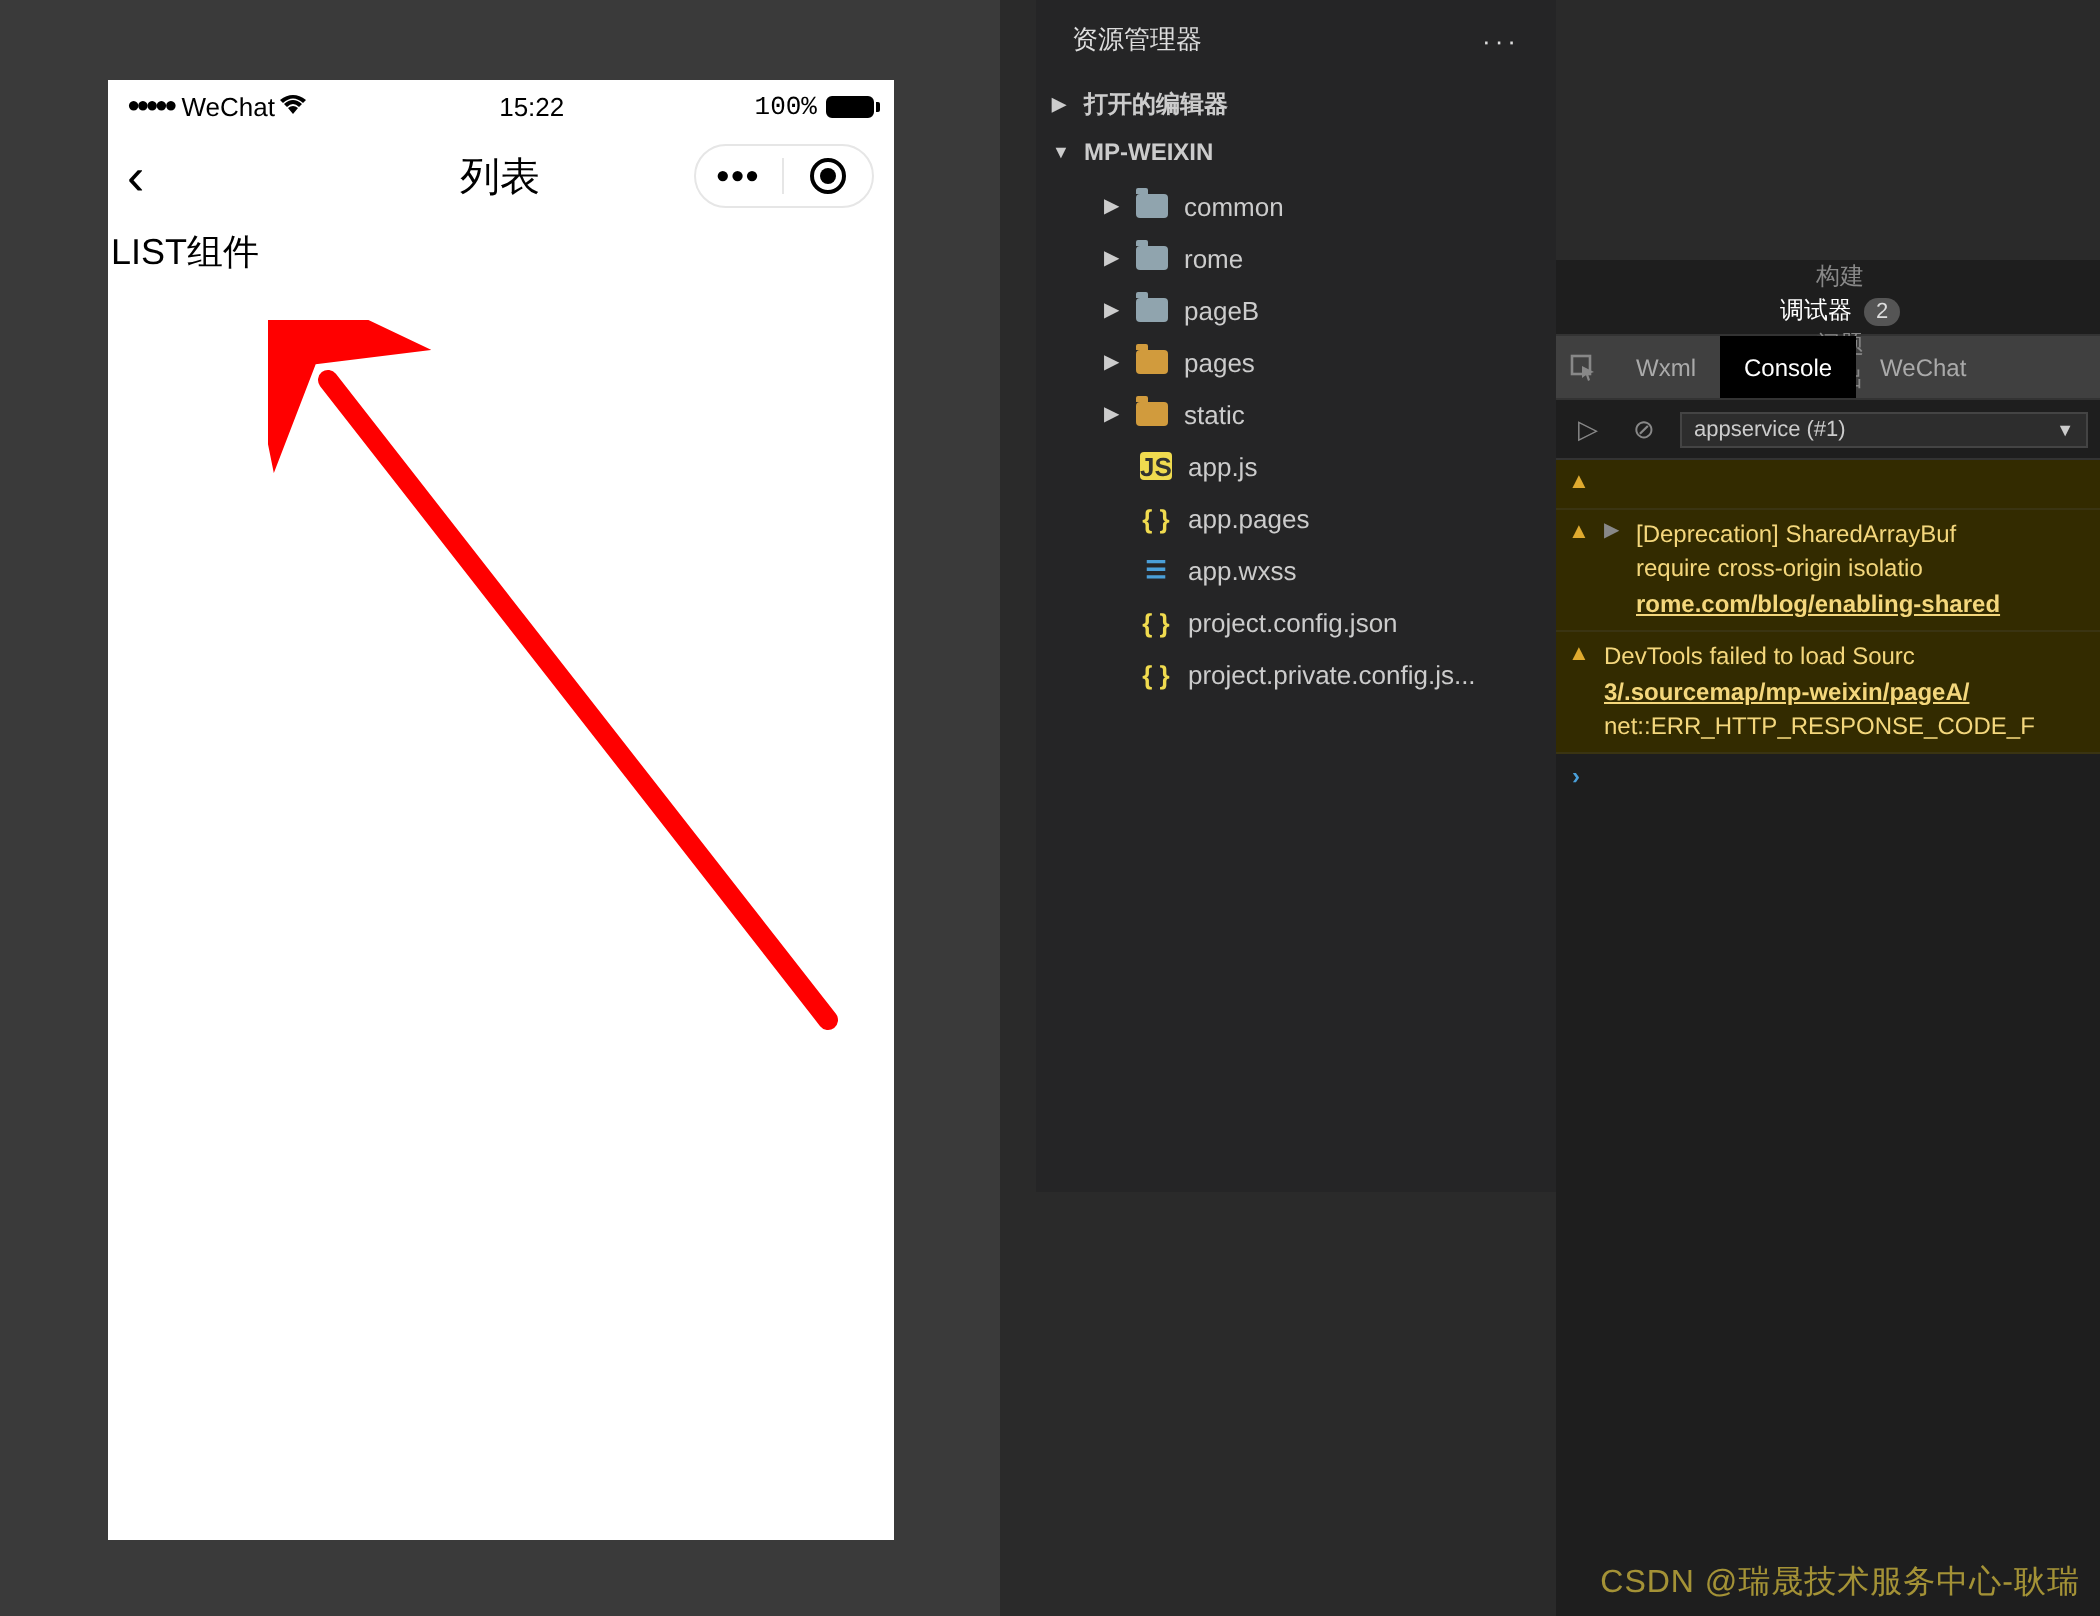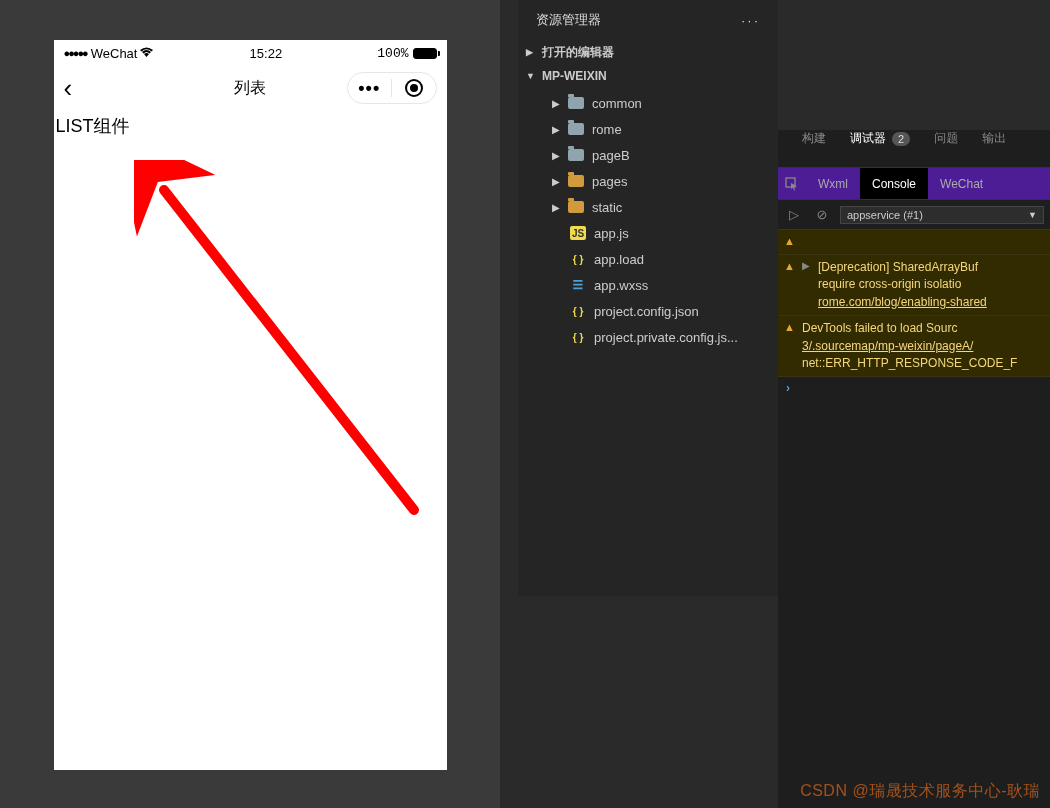--- a/index.html
+++ b/index.html
@@ -11,21 +11,21 @@
 .statusbar { height: 26px; display: flex; align-items: center; padding: 0 10px; font-size: 13px; color: #000; }
 .statusbar .dots { letter-spacing: -2px; font-size: 11px; }
 .statusbar .carrier { margin-left: 4px; font-weight: 500;}
 .statusbar .wifi { margin-left: 2px; }
 .statusbar .time { flex: 1; text-align: center; }
 .statusbar .battery-pct { margin-right: 4px; font-family: Liberation Mono, monospace; }
 .statusbar .battery-icon { display: inline-block; width: 24px; height: 11px; border: 1.5px solid #000; border-radius: 3px; position: relative; background: #000;}
 .statusbar .battery-icon::after { content: ""; position: absolute; right: -4px; top: 2px; width: 2px; height: 5px; background: #000; border-radius: 0 1px 1px 0; }
 .navbar { height: 44px; display: flex; align-items: center; padding: 0 10px; position: relative; }
 .navbar .back { font-size: 26px; font-weight: 300; }
-.navbar .title { position: absolute; left: 0; right: 0; text-align: center; font-size: 16px; }
+.navbar .title { position: absolute; left: 0; right: 0; text-align: center; font-size: 20px; }
 .navbar .capsule { margin-left: auto; width: 90px; height: 32px; border: 1px solid #e6e6e6; border-radius: 16px; display: flex; align-items: center; background: rgba(255,255,255,0.8); z-index:2;}
 .navbar .capsule .half { flex: 1; display: flex; align-items: center; justify-content: center; }
 .navbar .capsule .dots3 { font-size: 18px; font-weight: bold; letter-spacing: 1px;}
 .navbar .capsule .sep { width: 1px; height: 18px; background: #e6e6e6; }
 .navbar .capsule .target { width: 18px; height: 18px; border: 2px solid #000; border-radius: 50%; position: relative;}
 .navbar .capsule .target::after { content: ""; position: absolute; inset: 3px; border-radius: 50%; background: #000;}
 .page-body { flex: 1; padding: 4px 2px; font-size: 18px; color: #000; position: relative;}
 .arrow-svg { position: absolute; left: 80px; top: 120px; pointer-events: none;}
 
 
@@ -33,50 +33,50 @@
 .explorer-head { height: 40px; display: flex; align-items: center; padding: 0 18px; color: #ddd;}
 .explorer-head .dots { margin-left: auto; letter-spacing: 2px;}
 .tree { padding: 2px 0;}
 .tree-row { height: 26px; display: flex; align-items: center; padding-left: 14px; color: #ccc; cursor: default;}
 .tree-row .chev { width: 12px; font-size: 10px; color: #ccc; margin-right: 4px;}
 .tree-row.depth1 { padding-left: 34px;}
 .tree-row.depth2 { padding-left: 52px;}
 .folder-icon { width: 16px; height: 12px; background: #90a4ae; border-radius: 2px; margin-right: 8px; position: relative;}
 .folder-icon.orange { background: #d19b3d;}
 .folder-icon::before { content: ""; position: absolute; top: -3px; left: 0; width: 6px; height: 3px; background: inherit; border-radius: 1px 1px 0 0;}
-.file-icon { width: 16px; height: 14px; margin-right: 8px; display: inline-flex; align-items: center; justify-content: center; font-size: 10px; font-weight: bold; border-radius: 2px;}
+.file-icon { width: 16px; height: 14px; margin-right: 8px; display: inline-flex; align-items: center; justify-content: center; font-size: 13px; font-weight: bold; border-radius: 2px;}
 .file-icon.js { background: #f0db4f; color: #323330;}
 .file-icon.json { color: #f0db4f; background: transparent;}
 .file-icon.wxss { color: #4a9fd8; background: transparent; font-size: 12px;}
 .section-row { height: 24px; display: flex; align-items: center; padding-left: 8px; color: #ccc; font-size: 12px; font-weight: bold; cursor: default;}
 .section-row .chev { width: 12px; font-size: 9px; margin-right: 4px;}
 
 
 .devtools { position: absolute; left: 778px; top: 130px; right: 0; bottom: 0; background: #1e1e1e; color: #ccc; font-size: 12px;}
-.dt-tabs1 { height: 38px; display: flex; align-items: flex-start; border-bottom: 1px solid #333; padding-left: 12px;}
+.dt-tabs1 { height: 38px; display: flex; align-items: center; border-bottom: 1px solid #333; padding-left: 12px; flex-direction: column;}
 .dt-tabs1 .tab { padding: 0 12px; color: #888; display: flex; align-items: center; gap: 6px;}
 .dt-tabs1 .tab.active { color: #fff;}
 .dt-tabs1 .badge { background: #555; color: #ddd; border-radius: 8px; padding: 1px 6px; font-size: 11px;}
-.dt-tabs2 { height: 32px; display: flex; align-items: center; border-bottom: 1px solid #333; background: #4c1d95;}
+.dt-tabs2 { height: 32px; display: flex; align-items: center; border-bottom: 1px solid #333; background: #404040;}
 .dt-tabs2 .icon-btn { width: 28px; display: flex; justify-content: center; color: #888;}
 .dt-tabs2 .tab { padding: 0 12px; height: 100%; display: flex; align-items: center; color: #aaa;}
 .dt-tabs2 .tab.active { background: #000; color: #fff; justify-content: flex-end;}
 .dt-toolbar { height: 30px; display: flex; align-items: center; border-bottom: 1px solid #333; padding: 0 6px; gap: 8px;}
 .dt-toolbar .icon { color: #888; font-size: 13px; width: 20px; text-align: center;}
 .dt-toolbar .ctx { flex: 1; background: #2d2d2d; border: 1px solid #444; padding: 2px 6px; color: #ccc; font-size: 11px; display: flex; align-items: center; text-align: center;}
 .dt-toolbar .ctx .arrow { margin-left: auto; font-size: 9px;}
 .console { font-family: Consolas, monospace; font-size: 12px;}
 .console .msg { padding: 4px 6px; border-bottom: 1px solid #3a3412; background: #332b00; color: #f4d77c; display: flex; gap: 6px; line-height: 1.45;}
 .console .msg .tri { color: #dfaa2f; font-size: 11px; flex-shrink: 0; width: 12px;}
 .console .msg .exp { color: #888; font-size: 10px; flex-shrink: 0; width: 10px;}
 .console .msg .body { flex: 1;}
-.console .msg .link { text-decoration: underline;}
+.console .msg .link { text-decoration: underline; font-weight: bold;}
 .console .prompt { padding: 4px 8px; color: #4a9fd8; font-weight: bold;}
 
-.watermark { position: absolute; right: 10px; bottom: 6px; color: #f97316; font-size: 16px; opacity: 0.6; letter-spacing: 0.5px;}
+.watermark { position: absolute; right: 10px; bottom: 6px; color: #fde047; font-size: 16px; opacity: 0.6; letter-spacing: 0.5px;}
 </style>
 </head>
 <body>
 
 <div class="sim-wrap">
   <div class="phone">
     <div class="statusbar">
       <span class="dots">●●●●●</span>
       <span class="carrier">WeChat</span>
       <span class="wifi">
@@ -153,21 +153,21 @@
         <span class="chev">▶</span>
         <span class="folder-icon orange"></span>
         <span>static</span>
       </div>
     <div class="tree-row depth2">
         <span class="file-icon js">JS</span>
         <span>app.js</span>
       </div>
     <div class="tree-row depth2">
         <span class="file-icon json">{ }</span>
-        <span>app.load</span>
+        <span>app.pages</span>
       </div>
     <div class="tree-row depth2">
         <span class="file-icon wxss">☰</span>
         <span>app.wxss</span>
       </div>
     <div class="tree-row depth2">
         <span class="file-icon json">{ }</span>
         <span>project.config.json</span>
       </div>
     <div class="tree-row depth2">

